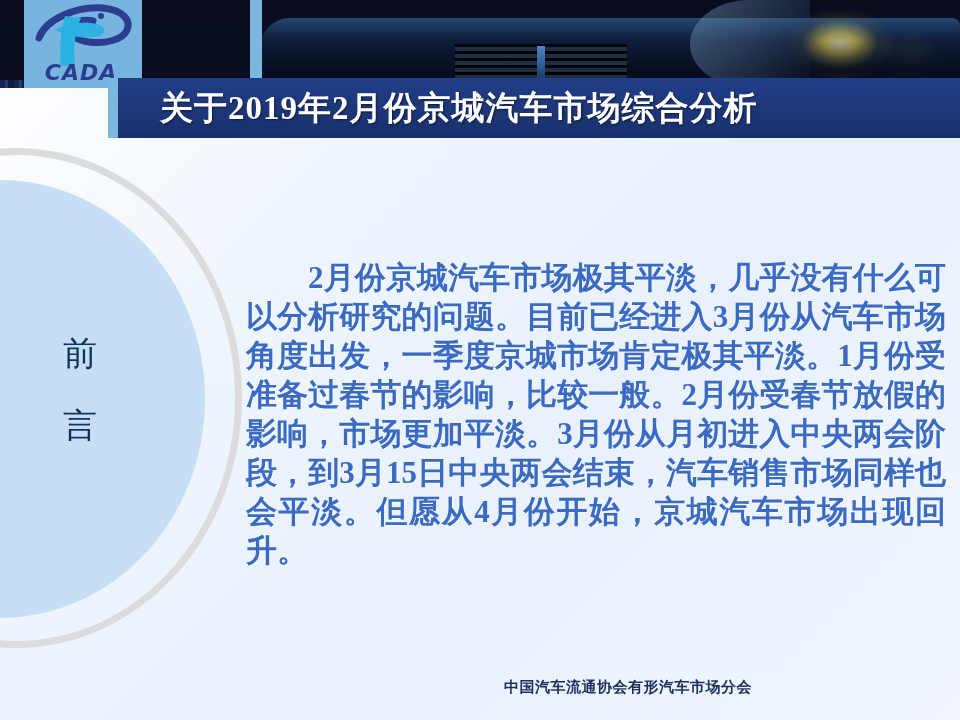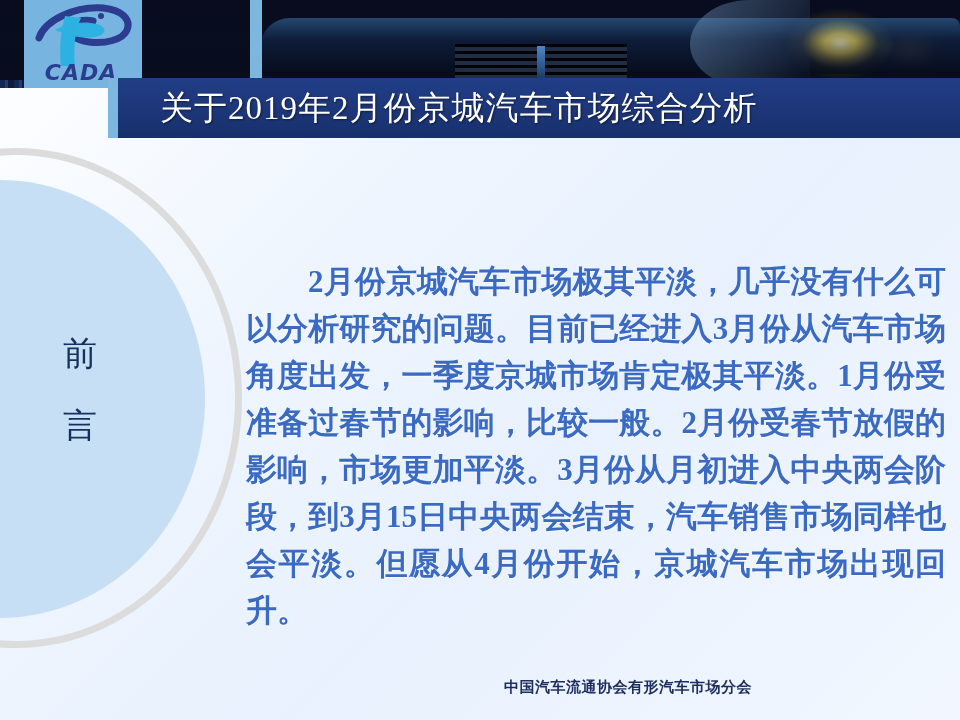--- a/index.html
+++ b/index.html
@@ -96,21 +96,21 @@
   }
   .title-accent {
     position: absolute;
     left: 108px; top: 78px;
     width: 12px; height: 60px;
     background: #7cb7e0;
   }
   .title-text {
     color: #ffffff;
     font-size: 33px;
-    font-weight: normal;
+    font-weight: bold;
     letter-spacing: 1px;
     margin-left: 42px;
     text-shadow: 1px 1px 2px rgba(0,0,0,0.5);
     white-space: nowrap;
   }
 
   
   .deco-arc {
     position: absolute;
     left: -210px; top: 148px;
@@ -137,21 +137,21 @@
     letter-spacing: 2px;
   }
 
   
   .body-text {
     position: absolute;
     left: 246px; top: 258px;
     width: 700px;
     color: #3a6ac2;
     font-size: 31px;
-    line-height: 47px;
+    line-height: 39px;
     font-weight: bold;
     text-align: justify;
     text-indent: 2em;
     letter-spacing: 0px;
     text-shadow: 0.5px 0.5px 0 rgba(255,255,255,0.6);
   }
 
   
   .footer {
     position: absolute;

